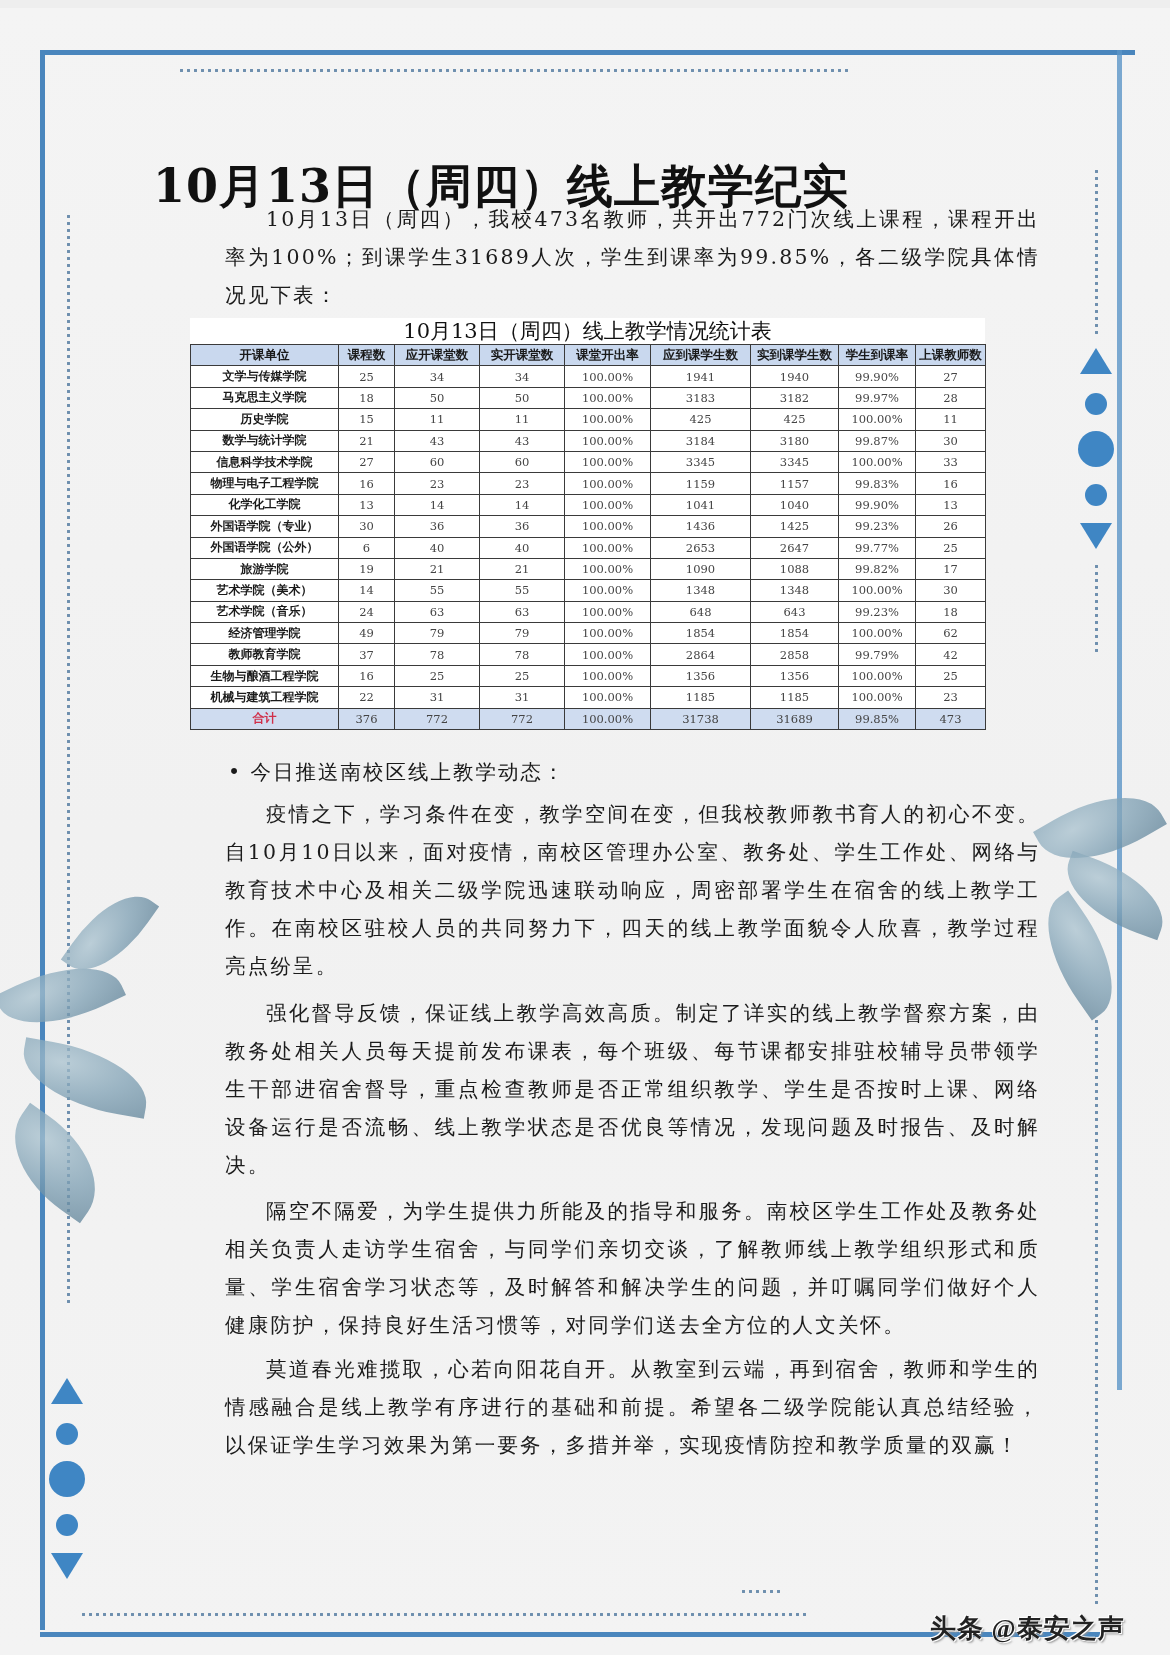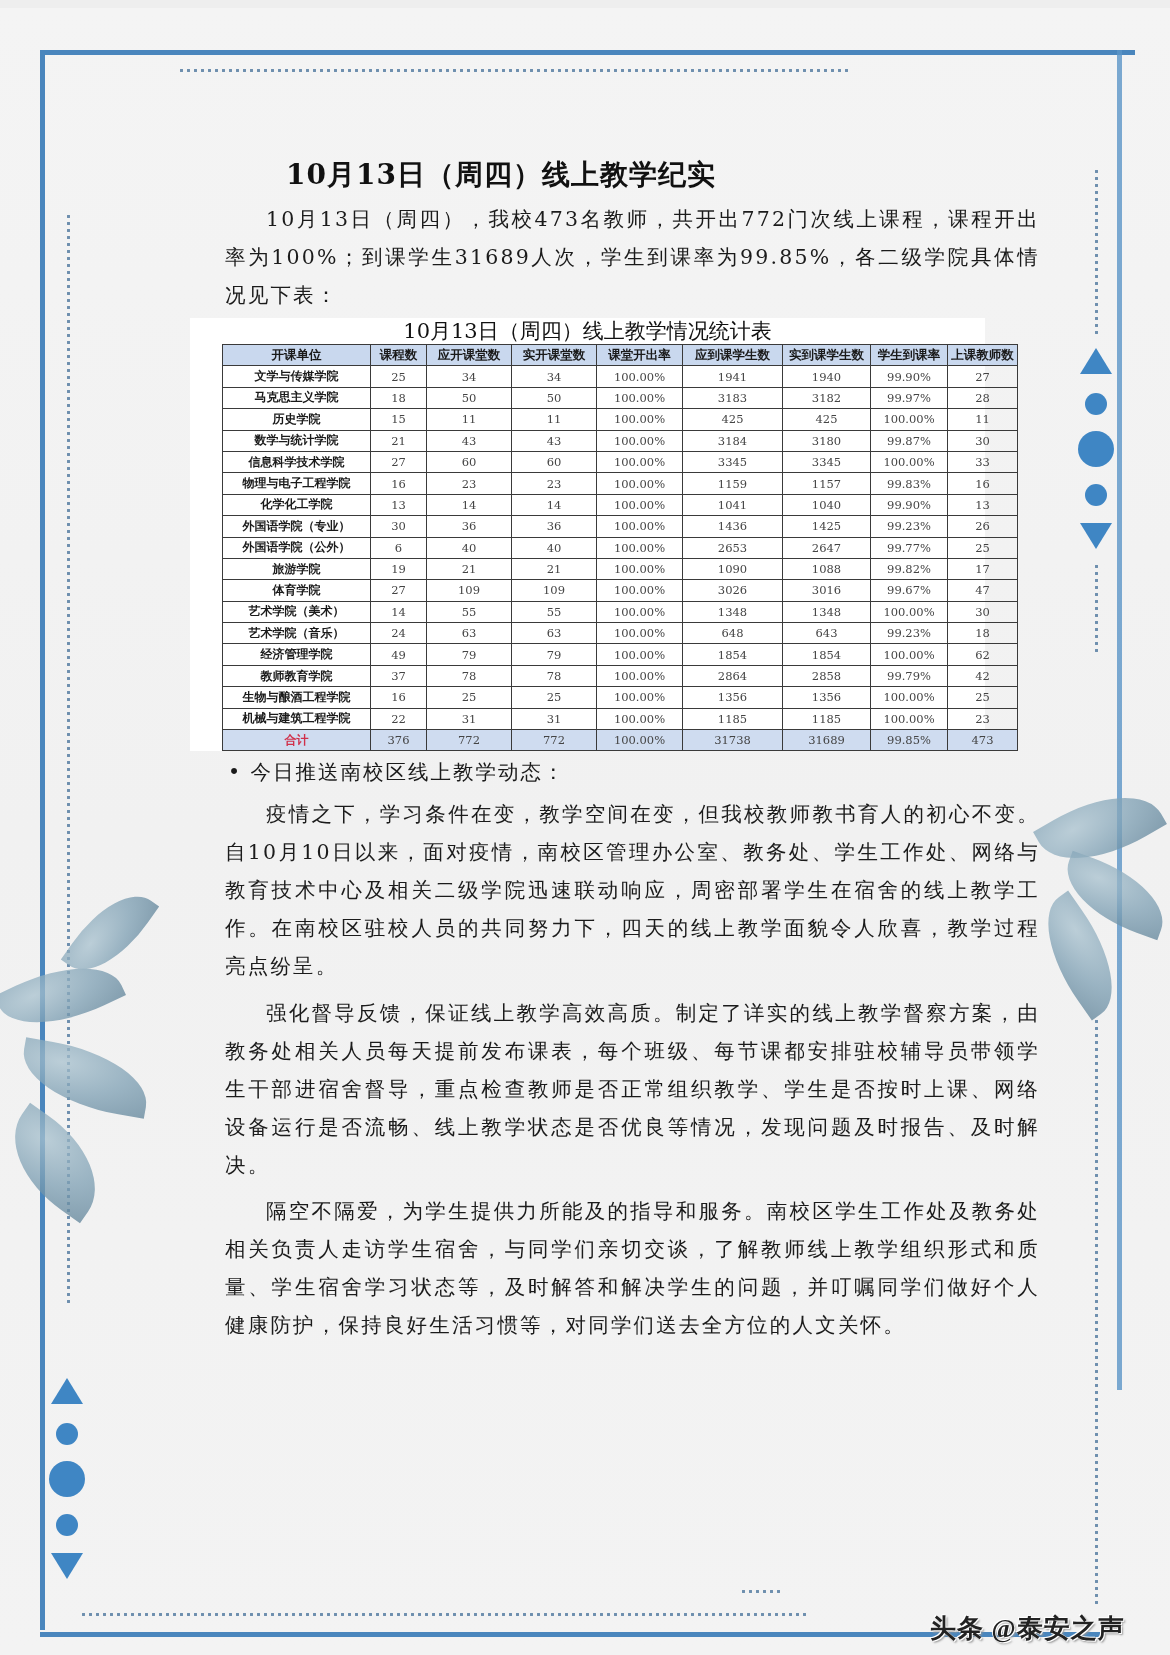--- a/index.html
+++ b/index.html
@@ -26,37 +26,37 @@
     background-size:5px 7px; background-repeat:repeat-y; }
   .deco { position:absolute; }
   .tri-up { width:0; height:0; border-left:16px solid transparent; border-right:16px solid transparent; border-bottom:26px solid #3f86c4; }
   .tri-down { width:0; height:0; border-left:16px solid transparent; border-right:16px solid transparent; border-top:26px solid #3f86c4; }
   .circ { border-radius:50%; background:#3f86c4; }
   
   .leaf { position:absolute; border-radius:0 80% 0 80%; background:radial-gradient(ellipse at 30% 30%, #a9c2cf 0%, #7d9fb3 55%, #5f8399 100%); opacity:.75; }
 
   .title {
     position:absolute; left:0; width:1002px; top:148px; text-align:center;
-    font-size:28px; font-weight:bold; letter-spacing:1px; color:#111;
+    font-size:46px; font-weight:bold; letter-spacing:1px; color:#111;
     font-family:"DejaVu Serif", serif;
   }
   .para {
     position:absolute; left:178px; width:815px;
     font-size:20.5px; line-height:38px; letter-spacing:2.2px;
     text-align:justify; text-indent:2em; color:#1b1b1b;margin-left:47px;
   }
 
   .table-wrap {
     position:absolute; left:190px; top:310px; width:795px;
     background:#ffffff;
   }
   .table-title {
     height:26px; line-height:26px; text-align:center; font-size:21px; color:#111;
   }
-  table { border-collapse:collapse; width:100%; table-layout:fixed; font-size:11.5px;margin-left:32px; }
+  table { border-collapse:collapse; width:100%; table-layout:fixed; font-size:11.5px; }
   th, td { border:1px solid #3a3a3a; height:20.4px; padding:0; text-align:center; white-space:nowrap; overflow:hidden; }
   th { background:#c9d8ee; font-weight:bold; font-size:12.5px; color:#1a1a1a; }
   td { color:#444; font-family:"DejaVu Serif", serif; }
   td.unit { font-weight:bold; color:#1a1a1a; font-size:12px; }
   tr.total td { background:#cfdcf0; }
   tr.total td.unit { color:#d0304a; }
 
   .bullet { position:absolute; left:228px; top:750px; font-size:20.5px; letter-spacing:2px; }
   .watermark {
     position:absolute; left:930px; top:1603px; font-size:26px; font-weight:bold;
@@ -238,31 +238,20 @@
             <td>19</td>
             <td>21</td>
             <td>21</td>
             <td>100.00%</td>
             <td>1090</td>
             <td>1088</td>
             <td>99.82%</td>
             <td>17</td>
           </tr>
           <tr>
-            <td class="unit">体育学院</td>
-            <td>27</td>
-            <td>109</td>
-            <td>109</td>
-            <td>100.00%</td>
-            <td>3026</td>
-            <td>3016</td>
-            <td>99.67%</td>
-            <td>47</td>
-          </tr>
-          <tr>
             <td class="unit">艺术学院（美术）</td>
             <td>14</td>
             <td>55</td>
             <td>55</td>
             <td>100.00%</td>
             <td>1348</td>
             <td>1348</td>
             <td>100.00%</td>
             <td>30</td>
           </tr>
@@ -334,15 +323,16 @@
           </tr>
         </tbody>
     </table>
   </div>
 
   <div class="bullet">• 今日推送南校区线上教学动态：</div>
 
   <div class="para" style="top:787px;">疫情之下，学习条件在变，教学空间在变，但我校教师教书育人的初心不变。自10月10日以来，面对疫情，南校区管理办公室、教务处、学生工作处、网络与教育技术中心及相关二级学院迅速联动响应，周密部署学生在宿舍的线上教学工作。在南校区驻校人员的共同努力下，四天的线上教学面貌令人欣喜，教学过程亮点纷呈。</div>
   <div class="para" style="top:986px;">强化督导反馈，保证线上教学高效高质。制定了详实的线上教学督察方案，由教务处相关人员每天提前发布课表，每个班级、每节课都安排驻校辅导员带领学生干部进宿舍督导，重点检查教师是否正常组织教学、学生是否按时上课、网络设备运行是否流畅、线上教学状态是否优良等情况，发现问题及时报告、及时解决。</div>
   <div class="para" style="top:1184px;">隔空不隔爱，为学生提供力所能及的指导和服务。南校区学生工作处及教务处相关负责人走访学生宿舍，与同学们亲切交谈，了解教师线上教学组织形式和质量、学生宿舍学习状态等，及时解答和解决学生的问题，并叮嘱同学们做好个人健康防护，保持良好生活习惯等，对同学们送去全方位的人文关怀。</div>
+  <div class="para" style="top:1342px;">莫道春光难揽取，心若向阳花自开。从教室到云端，再到宿舍，教师和学生的情感融合是线上教学有序进行的基础和前提。希望各二级学院能认真总结经验，以保证学生学习效果为第一要务，多措并举，实现疫情防控和教学质量的双赢！</div>
 
   <div class="watermark">头条 @泰安之声</div>
 </div>
 
 </body></html>

